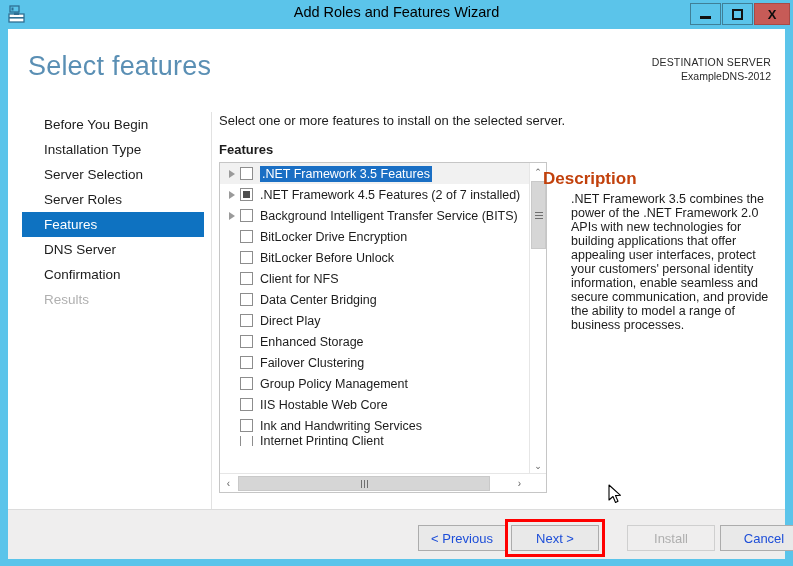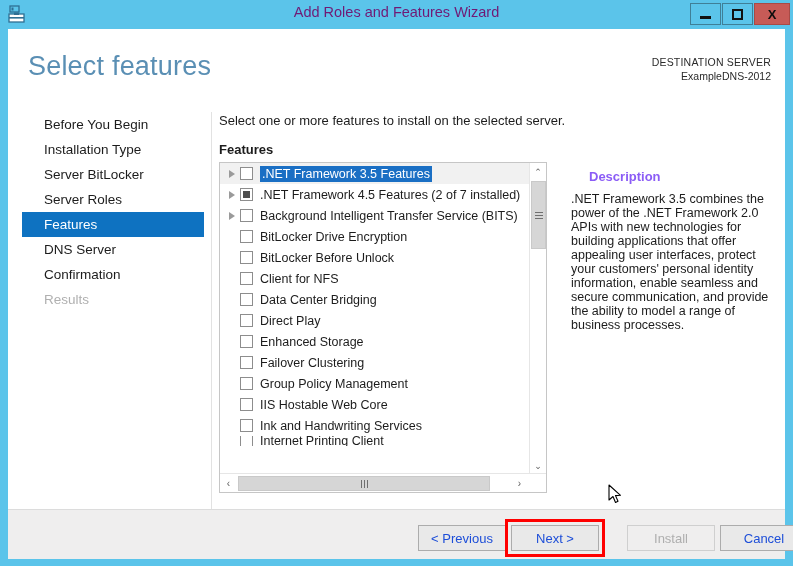--- a/index.html
+++ b/index.html
@@ -35,21 +35,21 @@
     position: absolute;
     left: 8px; top: 5px;
     width: 18px; height: 19px;
   }
   #title-text {
     position: absolute;
     left: 0; top: 4px;
     width: 793px;
     text-align: center;
     font-size: 14.5px;
-    color: #701a75;
+    color: #000000;
     font-family: "Liberation Sans", sans-serif;
   }
   .caption-btn {
     position: absolute;
     top: 3px;
     width: 31px;
     height: 22px;
     border: 1px solid #3f7f97;
     box-sizing: border-box;
     background: #5bc4ea;
@@ -341,25 +341,25 @@
         #6f6f6f 0, #6f6f6f 1px,
         transparent 1px, transparent 3px,
         #6f6f6f 3px, #6f6f6f 4px,
         transparent 4px, transparent 6px,
         #6f6f6f 6px, #6f6f6f 7px);
   }
 
   
   #desc-title {
     position: absolute;
-    left: 581px;
+    left: 535px;
     top: 140px;
-    font-size: 13px;
+    font-size: 17px;
     font-weight: bold;
-    color: #8b5cf6;
+    color: #c2410c;
     font-family: "Liberation Sans", sans-serif;
   }
   #desc-body {
     position: absolute;
     left: 563px;
     top: 163px;
     width: 200px;
     font-size: 12.5px;
     line-height: 14px;
     color: #1c1c1c;
@@ -453,21 +453,21 @@
     <div id="page-title">Select features</div>
 
     <div id="dest-block">
       <div id="dest-label">DESTINATION SERVER</div>
       <div id="dest-server">ExampleDNS-2012</div>
     </div>
 
     <div id="sidebar">
       <div class="nav-item">Before You Begin</div>
       <div class="nav-item">Installation Type</div>
-      <div class="nav-item">Server BitLocker</div>
+      <div class="nav-item">Server Selection</div>
       <div class="nav-item">Server Roles</div>
       <div class="nav-item selected">Features</div>
       <div class="nav-item">DNS Server</div>
       <div class="nav-item">Confirmation</div>
       <div class="nav-item disabled">Results</div>
     </div>
     <div id="sidebar-divider"></div>
 
     <div id="instruction">Select one or more features to install on the selected server.</div>
     <div id="features-label">Features</div>

